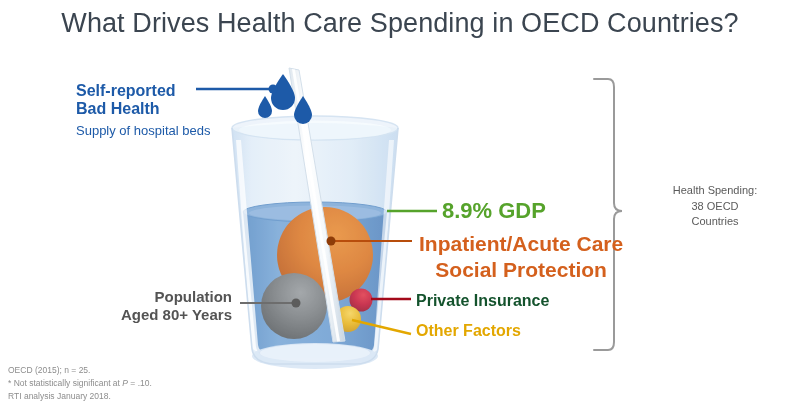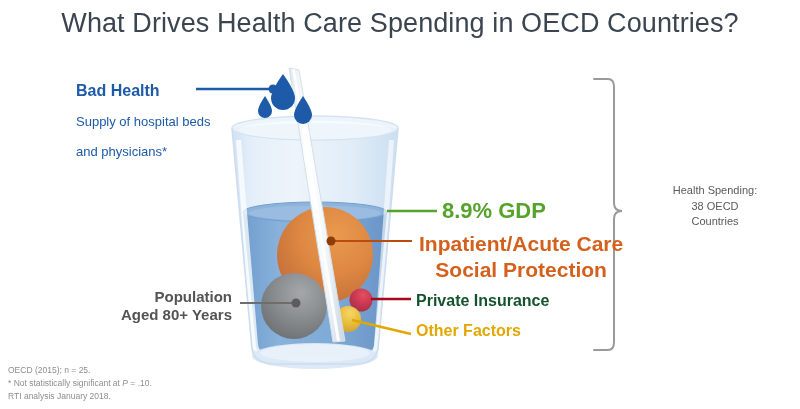--- a/index.html
+++ b/index.html
@@ -50,21 +50,21 @@
   #lbl-bad-health .main {
     font-size: 16px;
     font-weight: bold;
     line-height: 1.15;
   }
   #lbl-bad-health .sub {
     font-size: 13px;
     font-weight: normal;
     color: #1d5aa8;
     line-height: 1.2;
-    margin-top: 14px;
+    margin-top: 4px;
   }
 
   
   #lbl-population {
     left: 92px;
     top: 288px;
     text-align: right;
     width: 140px;
     font-size: 15px;
     font-weight: bold;
@@ -285,23 +285,23 @@
       <circle cx="296" cy="303" r="4.5" fill="#5c5c5c"></circle>
     </g>
 
     <g fill="none" stroke="#9a9a9a" stroke-width="2" stroke-linecap="round">
       <path d="M594,79 L608,79 Q614,79 614,87 L614,203 Q614,211 622,211
                Q614,211 614,219 L614,342 Q614,350 608,350 L594,350"></path>
     </g>
   </svg>
 
   <div class="label-block" id="lbl-bad-health">
+    <div class="main">Self-reported</div>
     <div class="main">Bad Health</div>
     <div class="sub">Supply of hospital beds</div>
-    <div class="sub">and physicians*</div>
   </div>
 
   <div class="label-block" id="lbl-population">
     <div>Population</div>
     <div>Aged 80+ Years</div>
   </div>
 
   <div class="label-block" id="lbl-gdp">8.9% GDP</div>
 
   <div class="label-block" id="lbl-inpatient">

